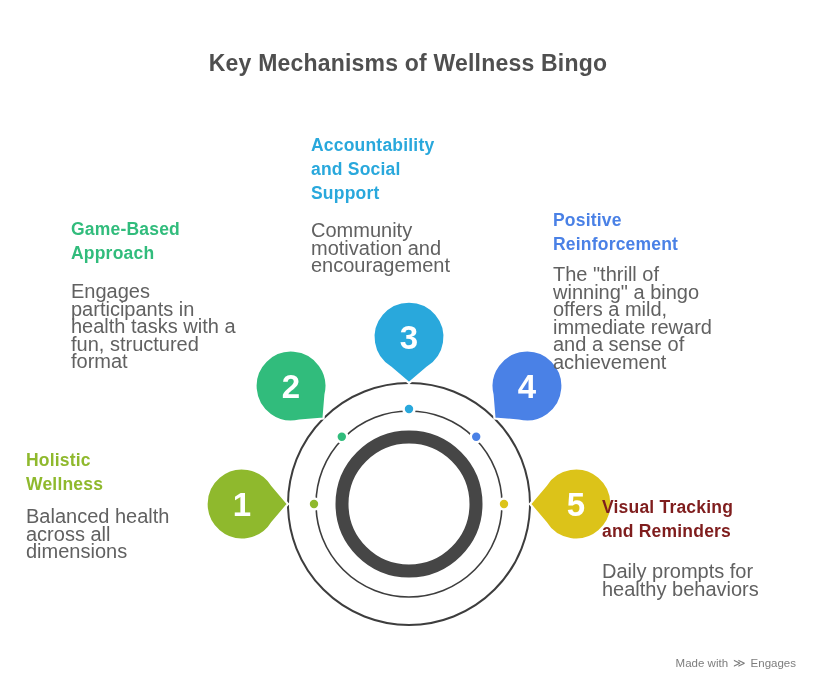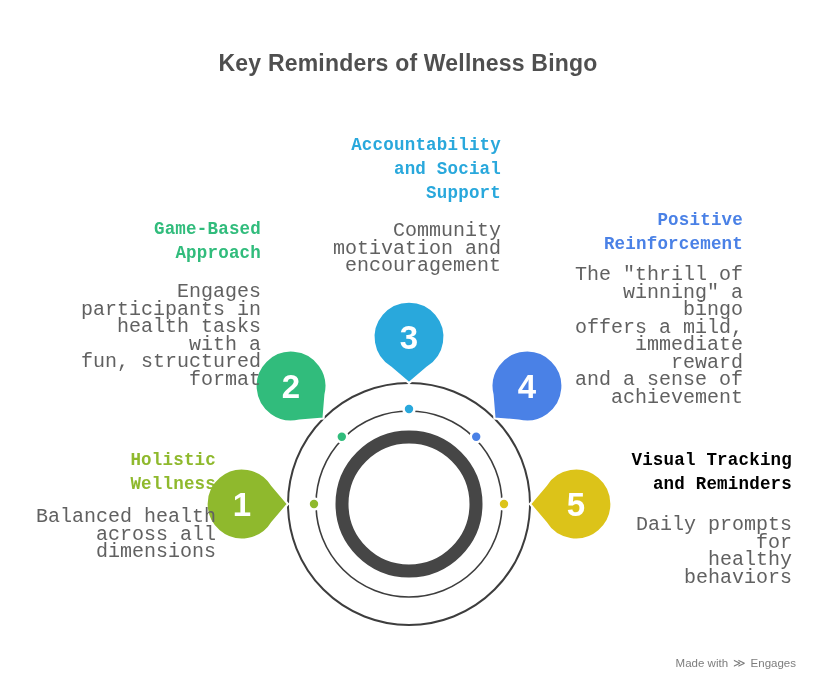--- a/index.html
+++ b/index.html
@@ -39,23 +39,22 @@
   .num {
     fill: #ffffff;
     font-family: "Liberation Sans", sans-serif;
     font-size: 33px;
     font-weight: bold;
     text-anchor: middle;
   }
   .block {
     position: absolute;
     transform: translateX(-50%);
-    text-align: right;
+    text-align: left;
     width: 190px;
-    font-family: Liberation Mono, monospace;
   }
   .heading {
     font-weight: bold;
     font-size: 17.5px;
     line-height: 24px;
     white-space: pre-line;
     letter-spacing: 0.2px;
   }
   .desc {
     font-size: 20px;
@@ -84,21 +83,21 @@
     color: #7d7d7d;
     margin-top: 11px;
   }
   .footer .logo { font-size: 12px; line-height: 1; }
 </style>
 </head>
 <body>
 
 <div class="canvas">
 
-  <h1 class="title">Key Reminders of Wellness Bingo</h1>
+  <h1 class="title">Key Mechanisms of Wellness Bingo</h1>
 
   <svg class="diagram" viewBox="0 0 816 684" aria-hidden="true">
 
     <circle class="orbit outer" cx="409" cy="504" r="121"></circle>
     <circle class="orbit inner" cx="409" cy="504" r="93"></circle>
 
     <circle class="hub" cx="409" cy="504" r="67"></circle>
 
     <circle class="dot" cx="314" cy="504" r="5.5" fill="#8fb92d"></circle>
     <circle class="dot" cx="341.8" cy="436.8" r="5.5" fill="#31bc7c"></circle>
@@ -161,21 +160,21 @@
 Reinforcement</div>
     <div class="desc">The "thrill of
 winning" a bingo
 offers a mild,
 immediate reward
 and a sense of
 achievement</div>
   </div>
 
   <div class="block" id="b5">
-    <div class="heading" style="color: #000000;">Visual Tracking
+    <div class="heading" style="color: #7f1d1d; margin-top: 47px;">Visual Tracking
 and Reminders</div>
     <div class="desc">Daily prompts for
 healthy behaviors</div>
   </div>
 
   <div class="footer">
     <span>Made with</span>
     <span class="logo">≫</span>
     <span>Engages</span>
   </div>

